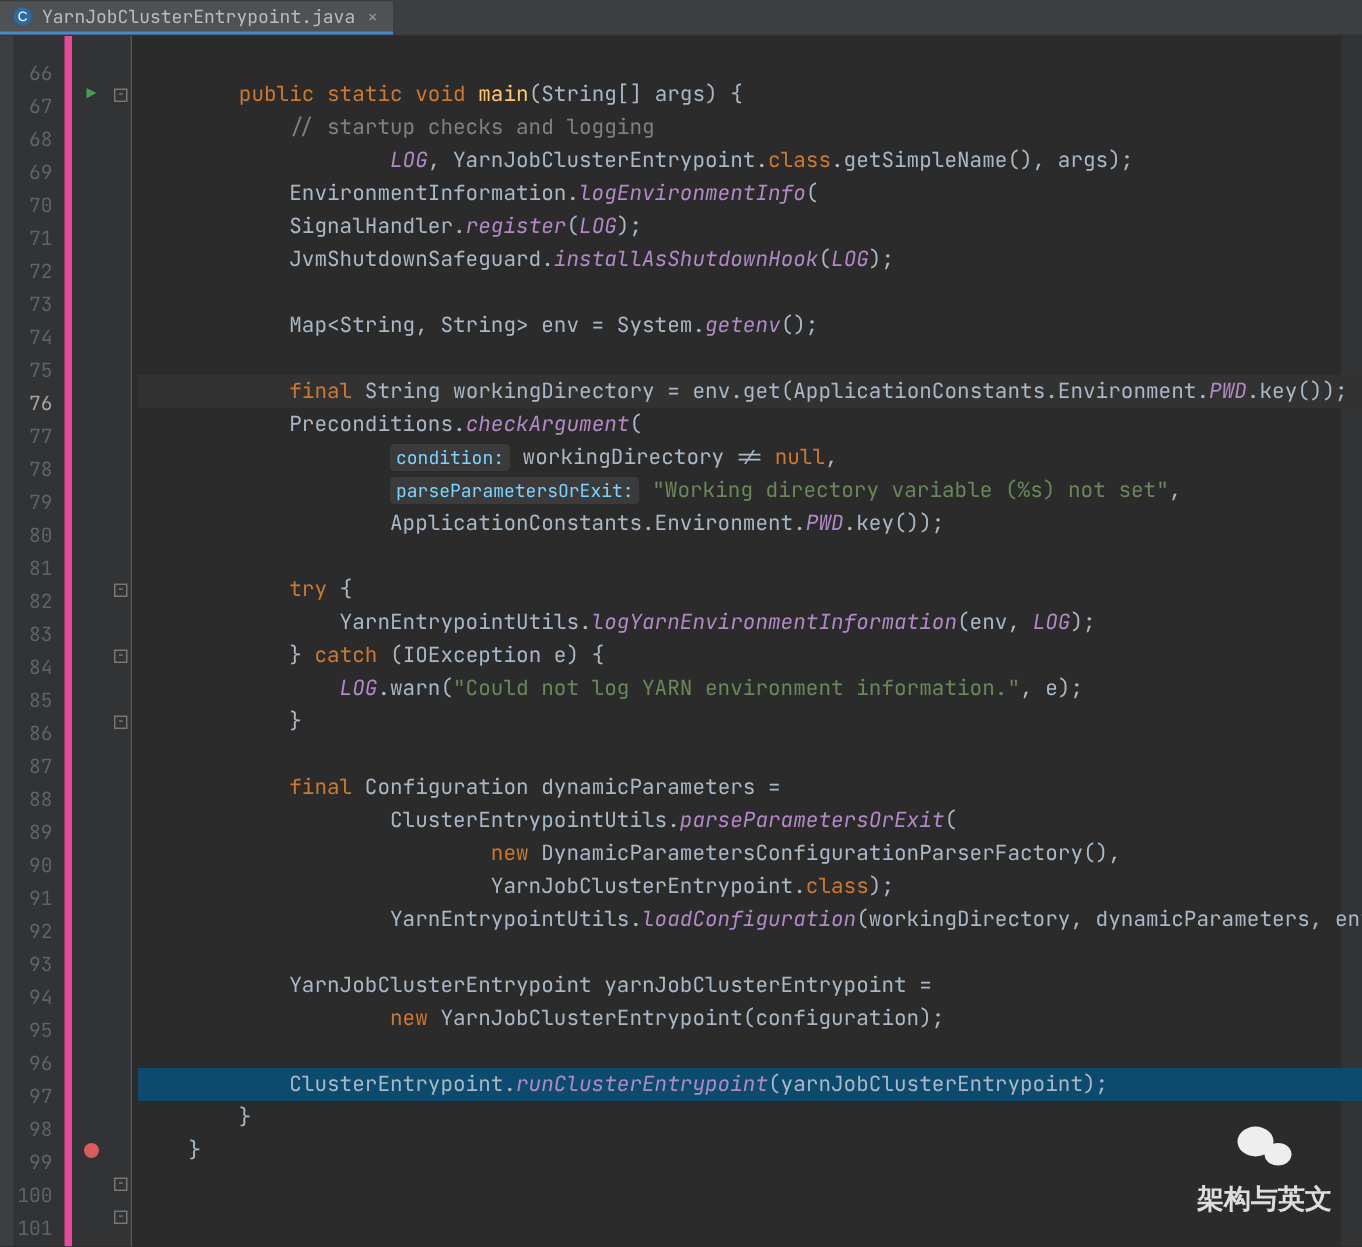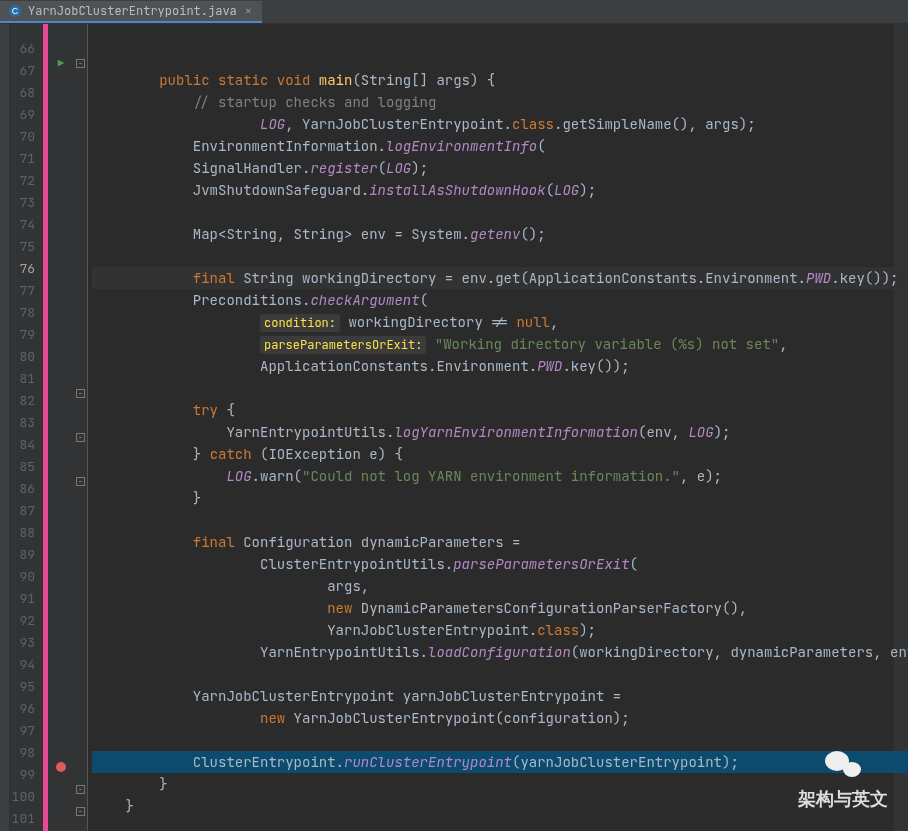--- a/index.html
+++ b/index.html
@@ -98,41 +98,41 @@
   justify-content: center;
   position: relative;
 }
 .fold-minus {
   width: 9px; height: 9px; border: 1px solid #777; background: #313335;
   display: flex; align-items: center; justify-content: center;
   font-size: 8px; line-height: 1; color: #999;
 }
 .code-area {
   flex: 1;
-  padding-top: 23px;
+  padding-top: 6px;
   padding-left: 4px;
   position: relative;
   overflow: hidden;
 }
 .code-line {
   height: 22px;
   line-height: 22px;
   white-space: pre;
   position: relative;
 }
 .code-line.caret-line { background: #323232; }
 .code-line.breakpoint-line { background: #0c4a6e; }
 .kw { color: #cc7832; }
 .method-decl { color: #ffc66d; }
 .str { color: #6a8759; }
 .comment { color: #808080; }
 .static-call { color: #b389c5; font-style: italic; }
 .static-field { color: #b389c5; font-style: italic; }
 .param-hint {
-  background: #3b3b3b; color: #fde047; font-style: normal;
+  background: #3b3b3b; color: #7dd3fc; font-style: normal;
   padding: 1px 4px; border-radius: 3px; font-size: 12px;
 }
 .right-stripe {
   position: absolute; right: 0; top: 0; bottom: 0; width: 14px;
   background: #313335;
 }
 .watermark {
   position: absolute;
   right: 20px;
   bottom: 20px;
@@ -326,21 +326,20 @@
     <div class="code-line"><span>                    </span><span>ApplicationConstants.Environment.</span><span class="static-field">PWD</span><span>.key());</span></div>
     <div class="code-line"></div>
     <div class="code-line"><span>            </span><span class="kw">try </span><span>{</span></div>
     <div class="code-line"><span>                </span><span>YarnEntrypointUtils.</span><span class="static-call">logYarnEnvironmentInformation</span><span>(env, </span><span class="static-field">LOG</span><span>);</span></div>
     <div class="code-line"><span>            </span><span>} </span><span class="kw">catch </span><span>(IOException e) {</span></div>
     <div class="code-line"><span>                </span><span class="static-field">LOG</span><span>.warn(</span><span class="str">"Could not log YARN environment information."</span><span>, e);</span></div>
     <div class="code-line"><span>            </span><span>}</span></div>
     <div class="code-line"></div>
     <div class="code-line"><span>            </span><span class="kw">final </span><span>Configuration dynamicParameters =</span></div>
     <div class="code-line"><span>                    </span><span>ClusterEntrypointUtils.</span><span class="static-call">parseParametersOrExit</span><span>(</span></div>
-    <div class="code-line"><span>                            </span><span>args,</span></div>
     <div class="code-line"><span>                            </span><span class="kw">new </span><span>DynamicParametersConfigurationParserFactory(),</span></div>
     <div class="code-line"><span>                            </span><span>YarnJobClusterEntrypoint.</span><span class="kw">class</span><span>);</span></div>
     <div class="code-line"><span>                    </span><span>YarnEntrypointUtils.</span><span class="static-call">loadConfiguration</span><span>(workingDirectory, dynamicParameters, env);</span></div>
     <div class="code-line"></div>
     <div class="code-line"><span>            </span><span>YarnJobClusterEntrypoint yarnJobClusterEntrypoint =</span></div>
     <div class="code-line"><span>                    </span><span class="kw">new </span><span>YarnJobClusterEntrypoint(configuration);</span></div>
     <div class="code-line"></div>
     <div class="code-line breakpoint-line"><span>            </span><span>ClusterEntrypoint.</span><span class="static-call">runClusterEntrypoint</span><span>(yarnJobClusterEntrypoint);</span></div>
     <div class="code-line"><span>        </span><span>}</span></div>
     <div class="code-line"><span>    </span><span>}</span></div>

